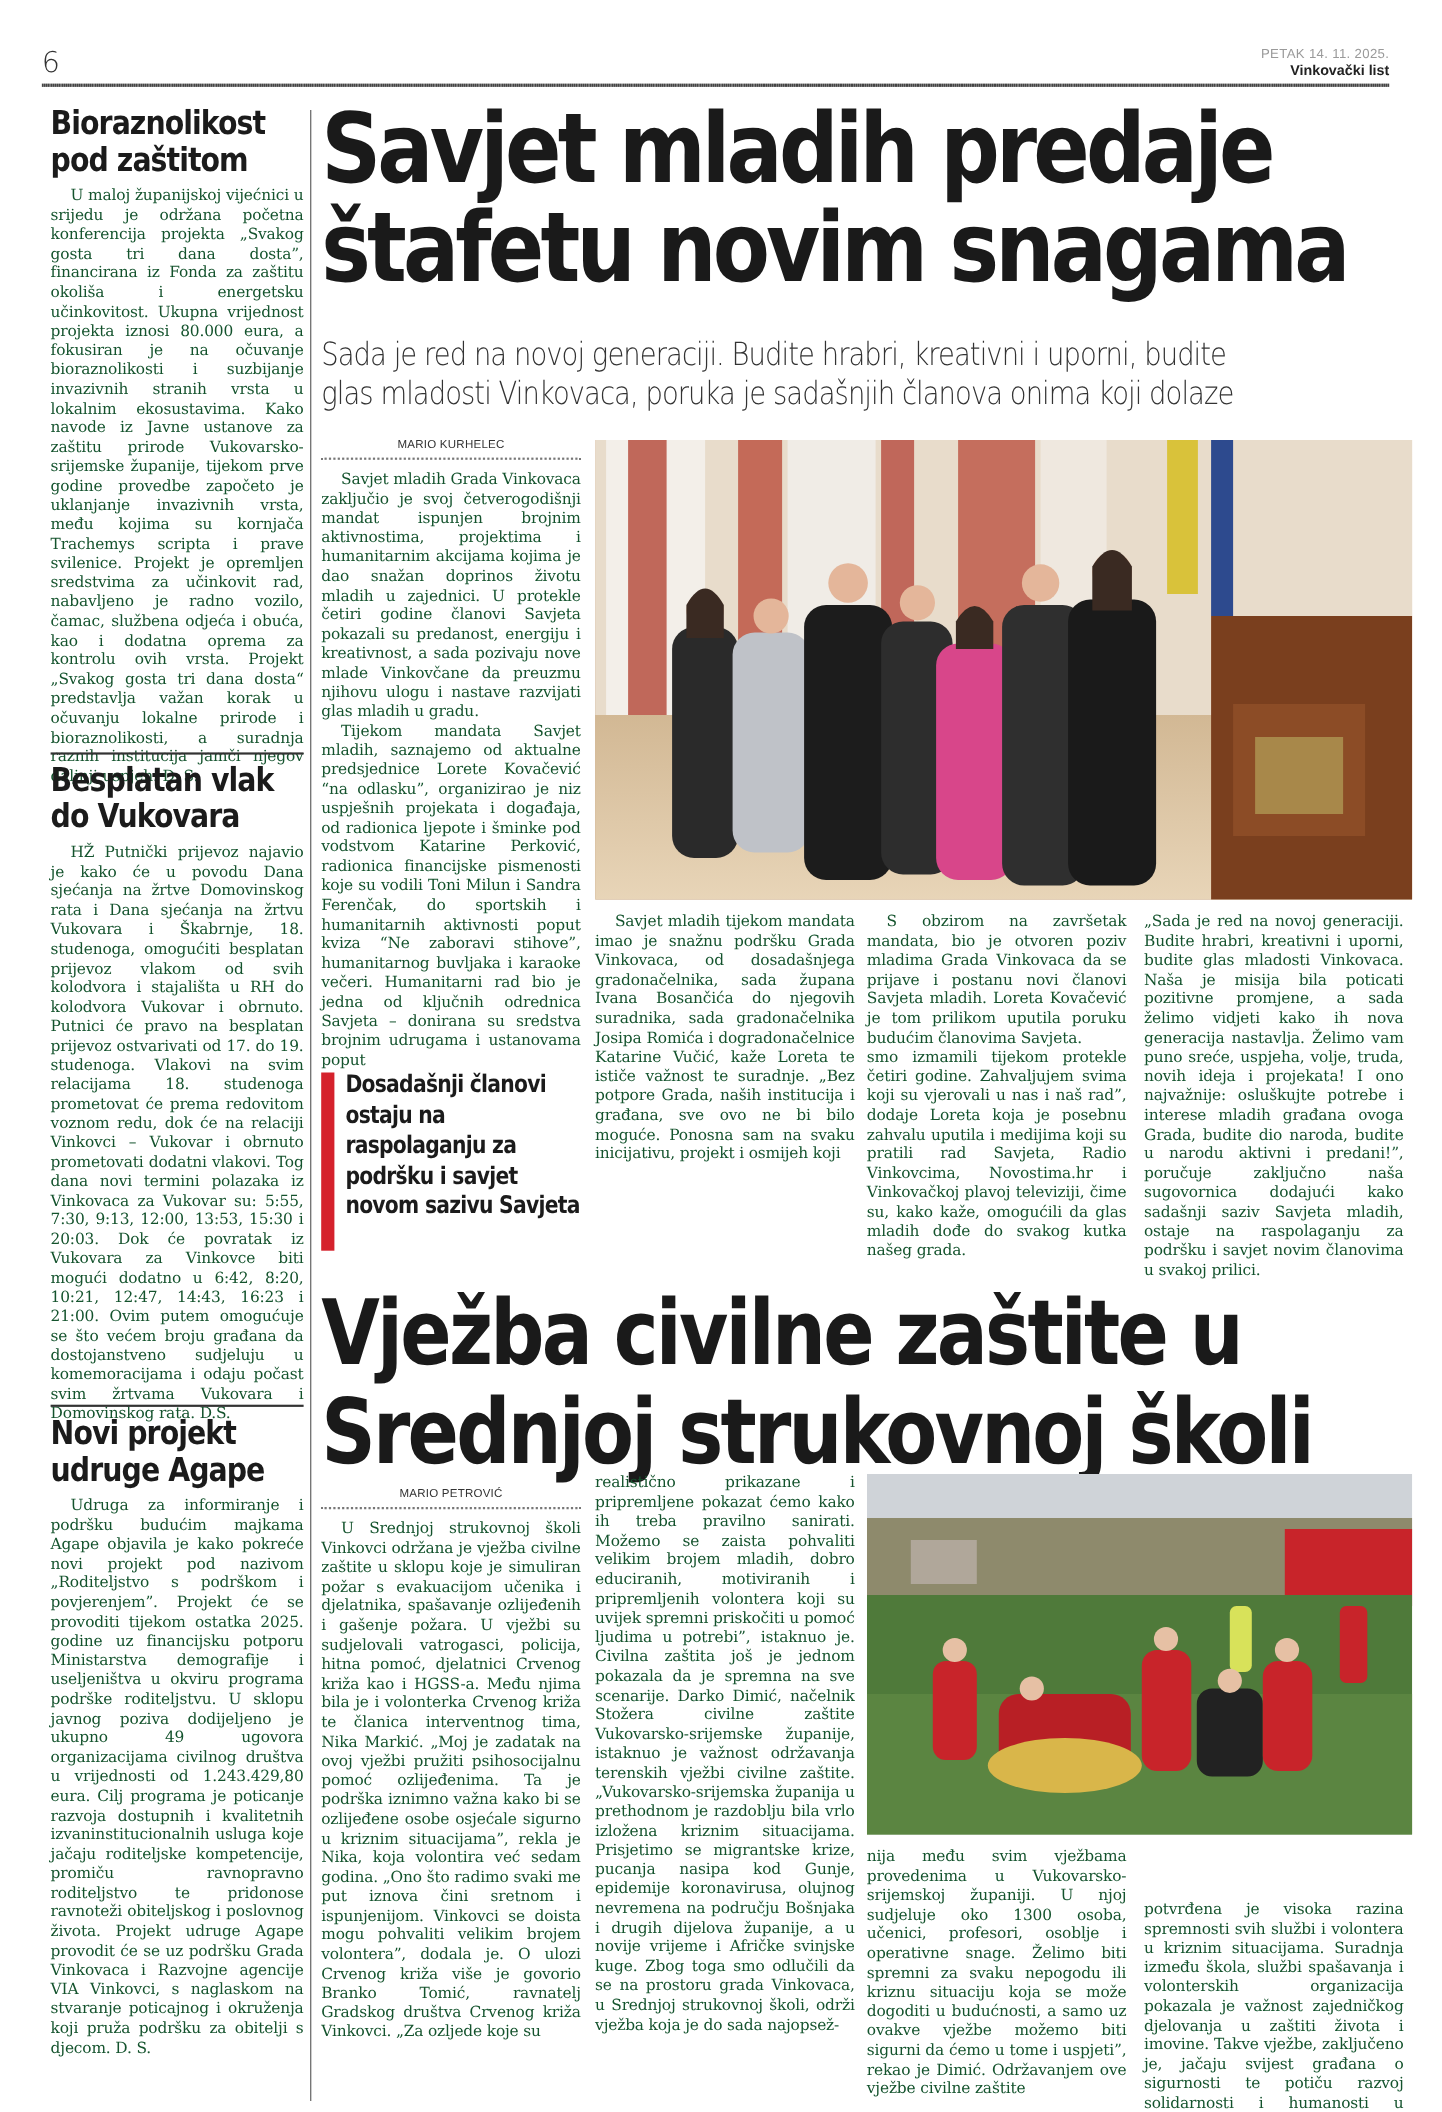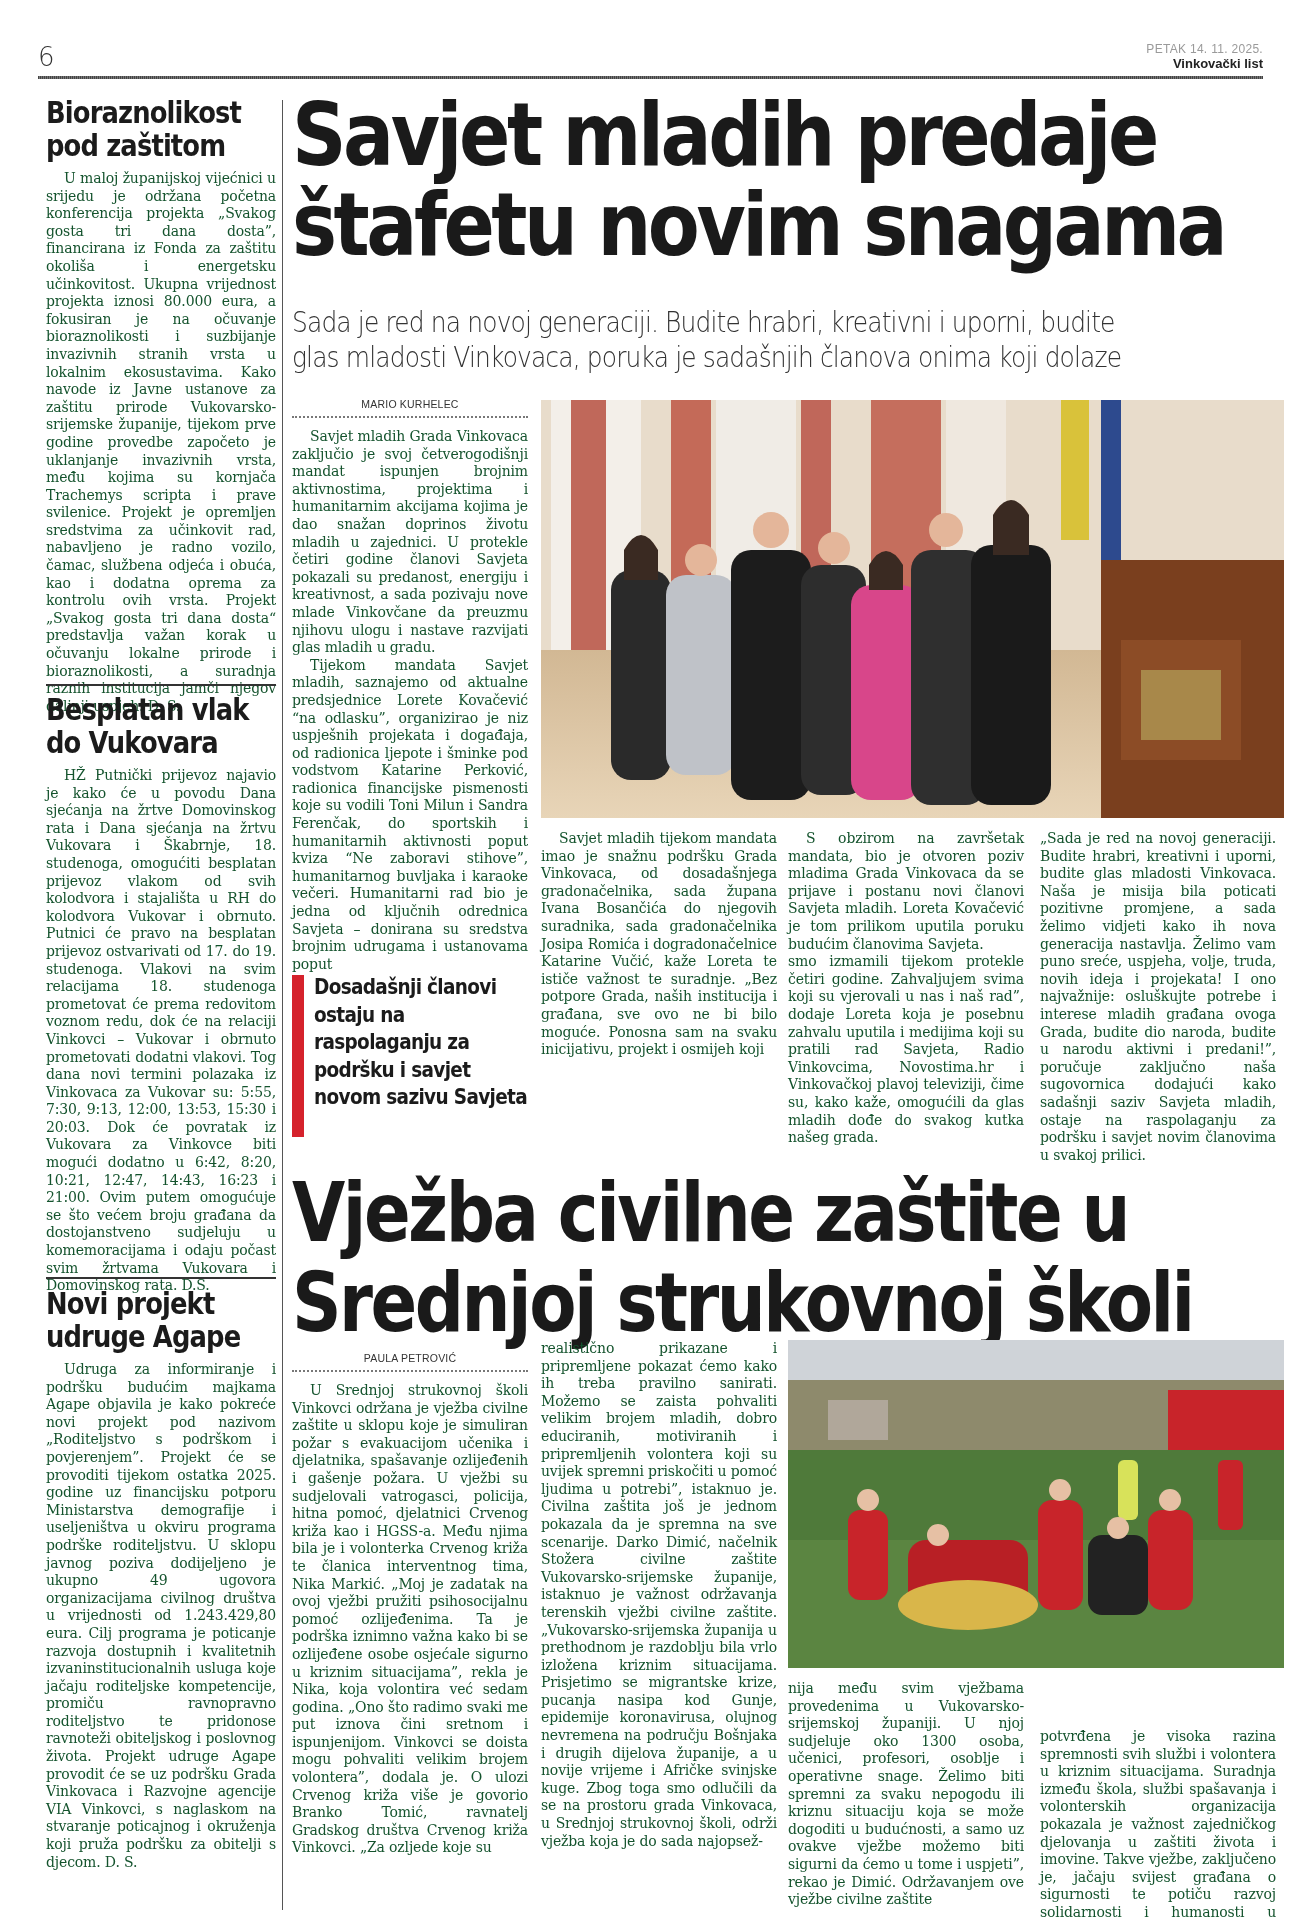--- a/index.html
+++ b/index.html
@@ -175,21 +175,21 @@
   <div class="pullquote-bar"></div>
   <div class="pullquote-text">Dosadašnji članovi ostaju na raspolaganju za podršku i savjet novom sazivu Savjeta</div>
 </div>
 
 <div class="article2-title">
   <div>Vježba civilne zaštite u</div>
   <div>Srednjoj strukovnoj školi</div>
 </div>
 
 <div class="col" style="left:292px; top:1352px;">
-  <div class="byline">PAULA PETROVIĆ</div>
+  <div class="byline">MARIO PETROVIĆ</div>
   <div class="dotted"></div>
   <div class="body-text" style="margin-top:10px;">
     <p>U Srednjoj strukovnoj školi Vinkovci održana je vježba civilne zaštite u sklopu koje je simuliran požar s evakuacijom učenika i djelatnika, spašavanje ozlijeđenih i gašenje požara. U vježbi su sudjelovali vatrogasci, policija, hitna pomoć, djelatnici Crvenog križa kao i HGSS-a. Među njima bila je i volonterka Crvenog križa te članica interventnog tima, Nika Markić. „Moj je zadatak na ovoj vježbi pružiti psihosocijalnu pomoć ozlijeđenima. Ta je podrška iznimno važna kako bi se ozlijeđene osobe osjećale sigurno u kriznim situacijama”, rekla je Nika, koja volontira već sedam godina. „Ono što radimo svaki me put iznova čini sretnom i ispunjenijom. Vinkovci se doista mogu pohvaliti velikim brojem volontera”, dodala je. O ulozi Crvenog križa više je govorio Branko Tomić, ravnatelj Gradskog društva Crvenog križa Vinkovci. „Za ozljede koje su</p>
   </div>
 </div>
 
 <div class="col" style="left:541px; top:1340px;">
   <div class="body-text">
     <p style="text-indent:0;">realistično prikazane i pripremljene pokazat ćemo kako ih treba pravilno sanirati. Možemo se zaista pohvaliti velikim brojem mladih, dobro educiranih, motiviranih i pripremljenih volontera koji su uvijek spremni priskočiti u pomoć ljudima u potrebi”, istaknuo je. Civilna zaštita još je jednom pokazala da je spremna na sve scenarije. Darko Dimić, načelnik Stožera civilne zaštite Vukovarsko-srijemske županije, istaknuo je važnost održavanja terenskih vježbi civilne zaštite. „Vukovarsko-srijemska županija u prethodnom je razdoblju bila vrlo izložena kriznim situacijama. Prisjetimo se migrantske krize, pucanja nasipa kod Gunje, epidemije koronavirusa, olujnog nevremena na području Bošnjaka i drugih dijelova županije, a u novije vrijeme i Afričke svinjske kuge. Zbog toga smo odlučili da se na prostoru grada Vinkovaca, u Srednjoj strukovnoj školi, održi vježba koja je do sada najopsež-</p>
   </div>

